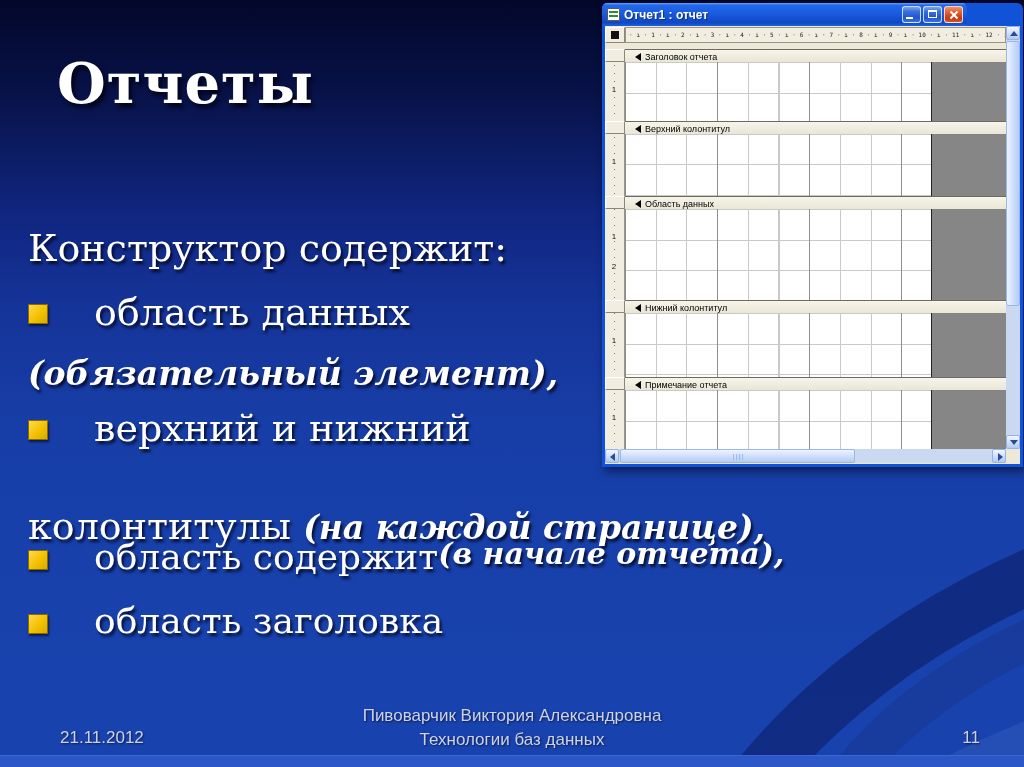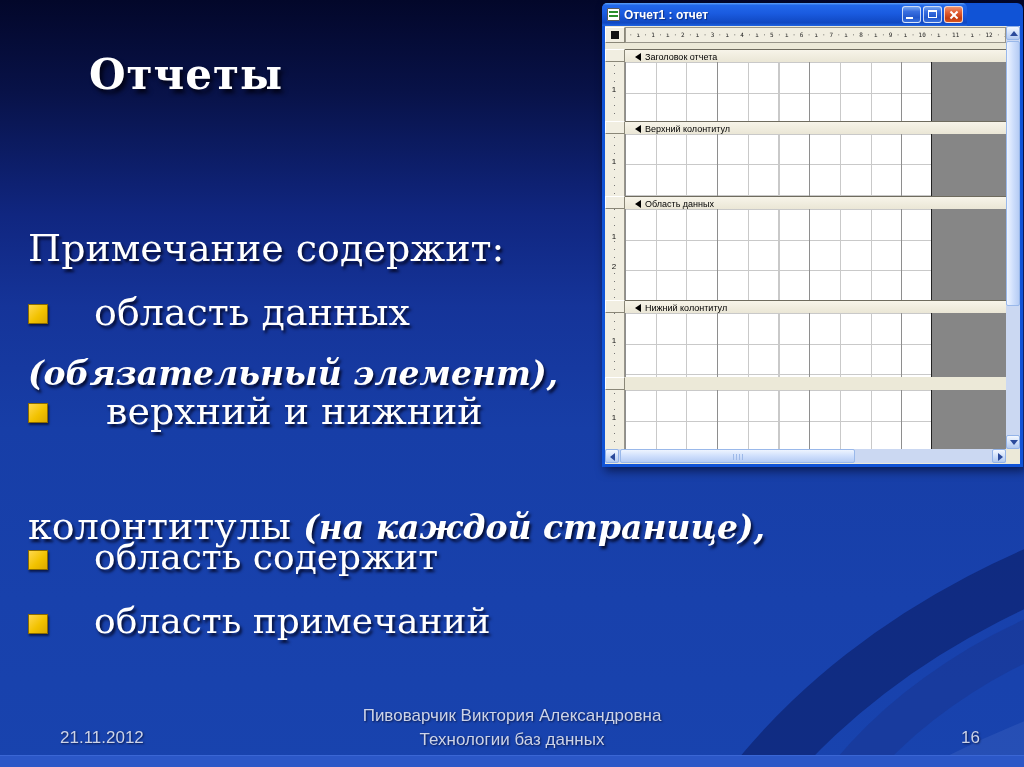--- a/index.html
+++ b/index.html
@@ -8,24 +8,24 @@
     background:linear-gradient(180deg,#03072a 0%,#081248 12%,#102680 28%,#153499 40%,#173ea7 56%,#1841ac 78%,#1843ae 100%);}
   
   .swoosh{position:absolute;border-radius:50%;pointer-events:none;z-index:0;}
   .sw1{width:1500px;height:1150px;left:610px;top:470px;border:55px solid rgba(8,22,88,.50);}
   .sw2{width:1050px;height:820px;left:740px;top:560px;border:40px solid rgba(25,50,140,.45);}
   .sw3{width:1750px;height:1300px;left:545px;top:640px;border:34px solid rgba(110,140,220,.16);}
   .bottom-strip{position:absolute;left:0;bottom:0;width:1024px;height:11px;background:#2b57c7;border-top:1px solid #3a66d4;z-index:3;}
 
   
   .txt{position:absolute;color:#ffffff;text-shadow:2px 3px 3px rgba(0,0,20,.8);z-index:1;}
-  .slide-title{left:57px;top:50px;font-size:42px;font-weight:bold;letter-spacing:1px;text-shadow:3px 4px 4px rgba(0,0,15,.85);margin-left:32px;}
+  .slide-title{left:57px;top:50px;font-size:56px;font-weight:bold;letter-spacing:1px;text-shadow:3px 4px 4px rgba(0,0,15,.85);}
   .intro{left:28px;top:226px;font-size:38px;}
   .b-row{position:absolute;left:28px;display:flex;align-items:flex-start;color:#fff;text-shadow:2px 3px 3px rgba(0,0,20,.8);z-index:1;}
-  .r1{top:290px;} .r2{top:389px;gap:12px;} .r3{top:536px;} .r4{top:600px;}
+  .r1{top:290px;} .r2{top:406px;} .r3{top:536px;} .r4{top:600px;}
   .b-sq{width:18px;height:18px;margin-top:14px;flex:0 0 18px;
     background:linear-gradient(135deg,#ffd84e 0%,#f2c200 55%,#dca900 100%);
     border:1px solid #8a6b00;box-shadow:1px 2px 2px rgba(0,0,20,.6);}
   .b-main{margin-left:46px;font-size:38px;white-space:nowrap;}
   .b-main-sm{margin-left:46px;font-size:36px;white-space:nowrap;}
   .inline-note{font-style:italic;font-weight:bold;font-size:30px;}
   .note-line{position:absolute;left:28px;font-style:italic;font-weight:bold;font-size:33px;color:#fff;text-shadow:2px 3px 3px rgba(0,0,20,.8);z-index:1;white-space:nowrap;}
   .n1{top:354px;} .n2{top:468px;margin-top:36px;}
   .cont-reg{font-size:38px;font-style:normal;font-weight:normal;}
 
@@ -118,50 +118,51 @@
 <body>
 
 <div class="slide">
 
   <div class="swoosh sw1"></div>
   <div class="swoosh sw2"></div>
   <div class="swoosh sw3"></div>
 
   <div class="txt slide-title">Отчеты</div>
 
-  <div class="txt intro">Примечание содержит:</div>
+  <div class="txt intro">Конструктор содержит:</div>
 
   <div class="b-row r1">
     <div class="b-sq"></div>
     <div class="b-main">область данных</div>
   </div>
   <div class="note-line n1">(обязательный элемент),</div>
 
   <div class="b-row r2">
     <div class="b-sq"></div>
     <div class="b-main">верхний и нижний</div>
   </div>
   <div class="note-line n2"><span class="cont-reg">колонтитулы </span><span>(на каждой странице),</span></div>
 
   <div class="b-row r3">
     <div class="b-sq"></div>
     <div class="b-main-sm">область содержит </div>
+    <div class="inline-note">(в начале отчета),</div>
   </div>
 
   <div class="b-row r4">
     <div class="b-sq"></div>
-    <div class="b-main-sm">область примечаний </div>
+    <div class="b-main-sm">область заголовка </div>
   </div>
 
   <div class="footer f-date">21.11.2012</div>
   <div class="footer f-center">
     <div>Пивоварчик Виктория Александровна</div>
     <div>Технологии баз данных</div>
   </div>
-  <div class="footer f-page">16</div>
+  <div class="footer f-page">11</div>
 
   <div class="bottom-strip"></div>
 
   <div class="xp-window">
 
     <div class="xp-titlebar">
       <div class="win-icon"></div>
       <div class="win-title">Отчет1 : отчет</div>
       <div class="win-btns">
         <div class="wbtn wbtn-blue">
@@ -217,20 +218,24 @@
       <div class="grid y-g3"></div>
       <div class="gray y-g3"></div>
 
       <div class="sec-bar y-b4">
           <span class="sec-arrow"></span>
           <span>Нижний колонтитул</span>
         </div>
       <div class="grid y-g4"></div>
       <div class="gray y-g4"></div>
 
+      <div class="sec-bar y-b5">
+          <span class="sec-arrow"></span>
+          <span>Примечание отчета</span>
+        </div>
       <div class="grid y-g5"></div>
       <div class="gray y-g5"></div>
 
       <div class="v-scroll">
         <div class="sb-btn vs-up">
             <span class="tri tri-up"></span>
           </div>
         <div class="vs-thumb"></div>
         <div class="sb-btn vs-dn">
             <span class="tri tri-dn"></span>

